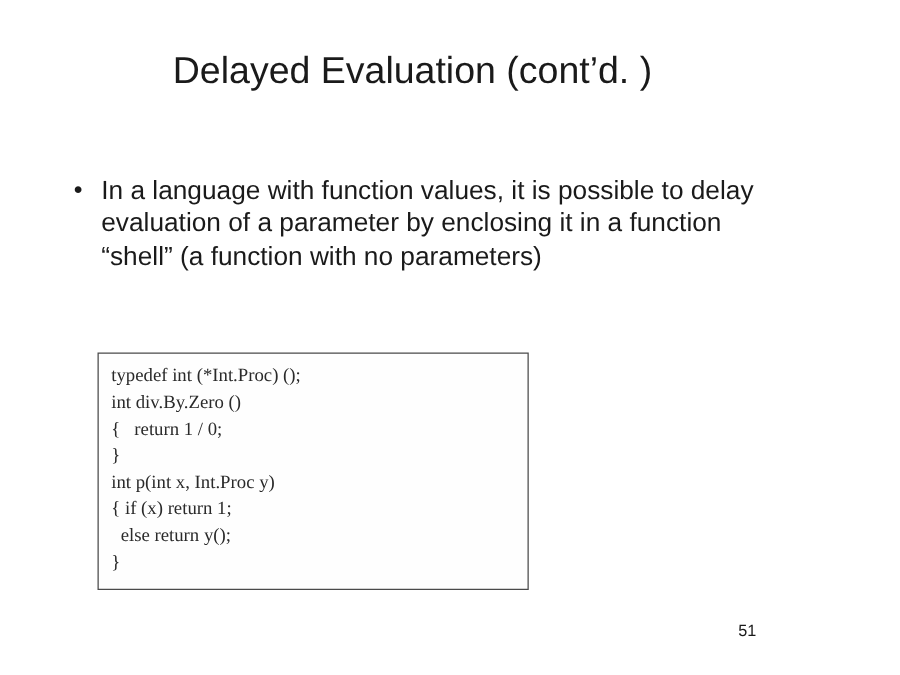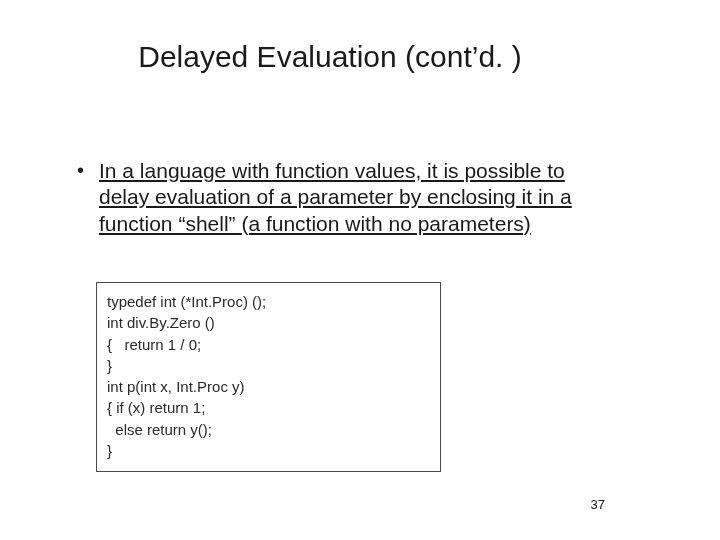--- a/index.html
+++ b/index.html
@@ -32,47 +32,46 @@
     position: absolute;
     top: 140px;
     left: 55px;
     right: 55px;
     font-size: 21px;
     line-height: 1.25;
     color: #1a1a1a;
   }
   .body ul {
     list-style: none;
-    margin: 18px;
+    margin: 0;
     padding: 0;
-    text-decoration: underline;
   }
   .body li {
     position: relative;
     padding-left: 26px;
     margin-bottom: 4px;
   }
   .body li::before {
     content: "•";
     position: absolute;
     left: 4px;
     top: 0;
     font-size: 20px;
   }
   .code-box {
     position: absolute;
     top: 282px;
-    left: 96px;
+    left: 78px;
     width: 345px;
     height: 190px;
     border: 1px solid #4a4a4a;
     background: #fefefe;
     padding: 8px 10px;
     box-sizing: border-box;
-    font-family: Liberation Sans, sans-serif;
+    font-family: Liberation Serif, serif;
     font-size: 15px;
     line-height: 1.42;
     color: #2a2a2a;
     white-space: pre;
     overflow: hidden;
   }
   .footer-left {
     position: absolute;
     bottom: 28px;
     left: 55px;
@@ -102,15 +101,15 @@
 
   <div class="code-box">typedef int (*Int.Proc) ();
 int div.By.Zero ()
 {   return 1 / 0;
 }
 int p(int x, Int.Proc y)
 { if (x) return 1;
   else return y();
 }</div>
 
-  <div class="footer-right">37</div>
+  <div class="footer-right">51</div>
 
 </div>
 
 </body></html>

